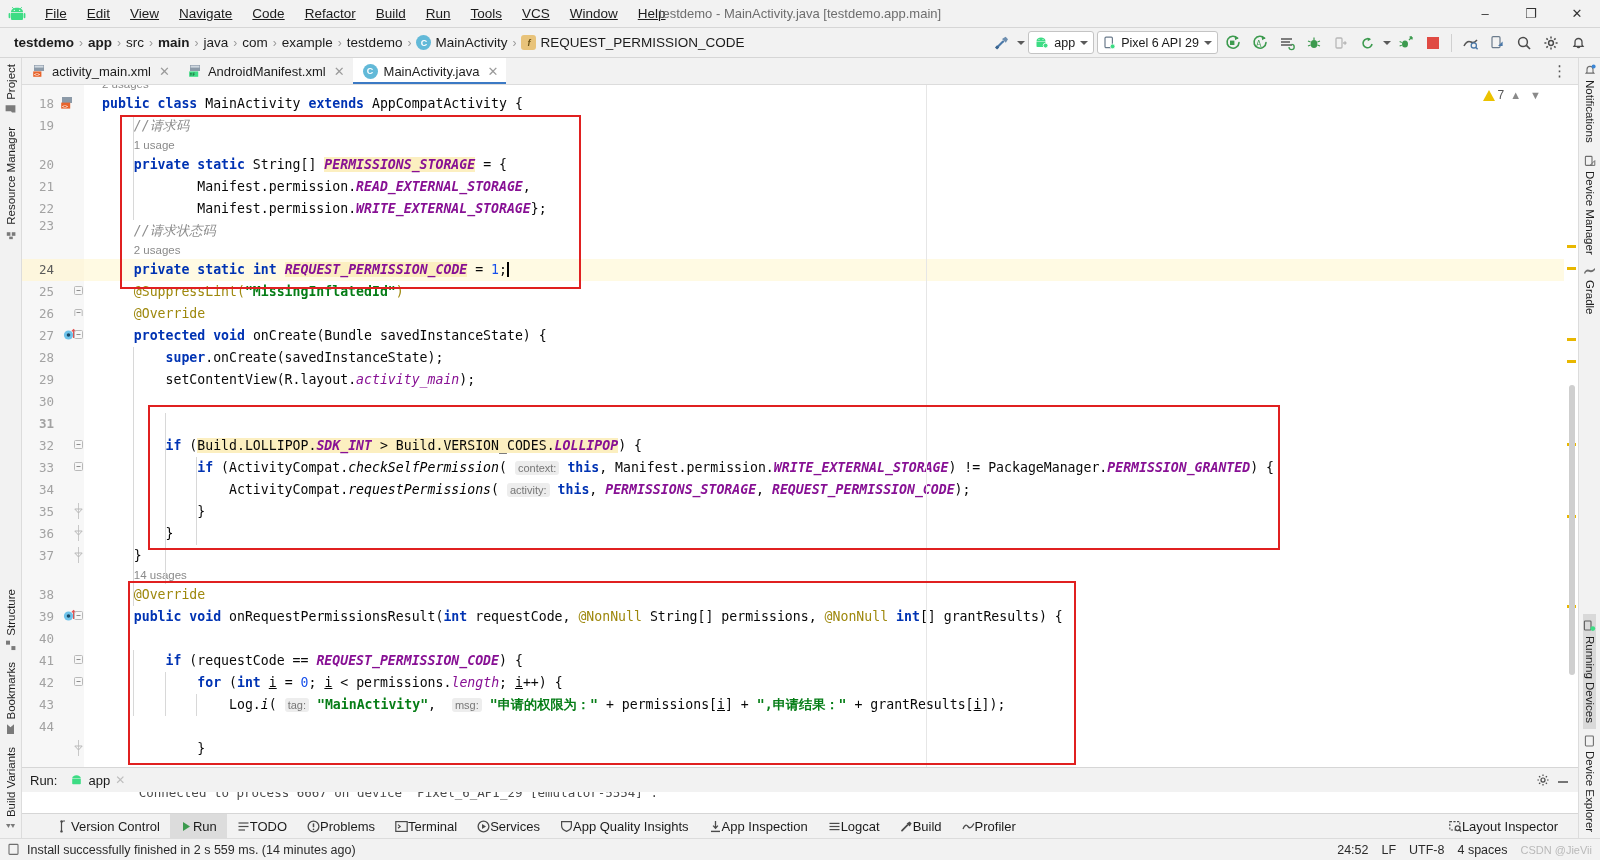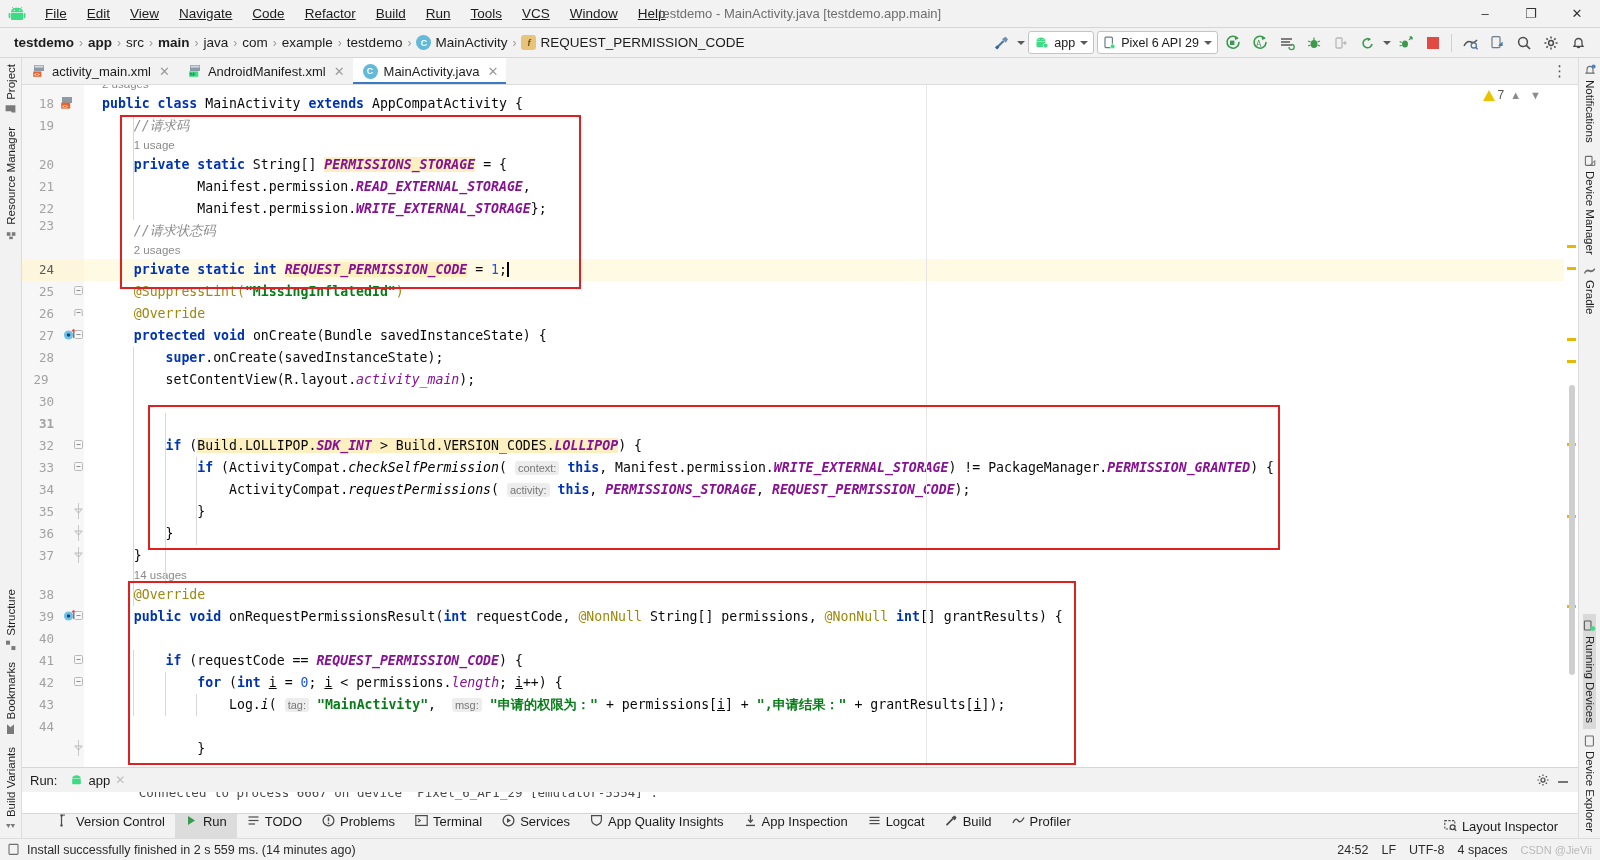--- a/index.html
+++ b/index.html
@@ -123,21 +123,21 @@
   .runtab { display:flex; align-items:center; gap:5px; padding:1px 5px; }
   .runtab .x { color:#bdbdbd; font-size:12px; }
   .runhead-right { margin-left:auto; display:flex; align-items:center; gap:6px; }
   .runbody { flex:1; overflow:hidden; font-family:"DejaVu Sans Mono", monospace;
      font-size:12.5px; color:#4b4b4b; padding-left:64px; position:relative; }
   .runbody .clip { position:absolute; top:-7px; left:64px; white-space:pre; }
 
   
   .btabs { flex:0 0 25px; background:#f2f2f2; border-top:1px solid #d6d6d6;
      display:flex; align-items:stretch; padding-left:26px; }
-  .btab { display:flex; align-items:flex-start; gap:5px; padding:0 10px; font-size:13px;
+  .btab { display:flex; align-items:center; padding:0 10px; font-size:13px;
      color:#1c1c1c; }
   .btab.sel { background:#dcdcdc; }
   .btabs-right { margin-left:auto; display:flex; align-items:center; padding-right:10px; }
 
   
   .status { flex:0 0 22px; background:#f2f2f2; border-top:1px solid #dcdcdc;
      display:flex; align-items:center; padding:0 8px; font-size:12.5px; color:#2a2a2a; gap:6px; }
   .status-right { margin-left:auto; display:flex; align-items:center; gap:13px; color:#2a2a2a; }
   .wm { color:#b9b9b9; font-size:11px; }
 
@@ -480,21 +480,21 @@
                 <path d="M11.6 5 v8 M9.9 6.4 L11.6 4.6 l1.7 1.8" stroke="#e05252" stroke-width="1.3" fill="none"></path>
               </svg>
             </div>
             <div class="gmark" style="top: 240px; left: 51px;">
               <svg width="11" height="20" viewBox="0 0 11 20">
                 <rect x="1.5" y="5.5" width="8" height="8" rx="1" fill="none" stroke="#b9b9b9"></rect>
                 <line x1="3.5" y1="9.5" x2="7.5" y2="9.5" stroke="#8d8d8d"></line>
               </svg>
             </div>
             <div class="ln" style="top: 262px;">28</div>
-            <div class="ln" style="top: 284px; text-align: center;">29</div>
+            <div class="ln" style="top: 284px;">29</div>
             <div class="ln" style="top: 306px;">30</div>
             <div class="ln" style="top: 328px; font-weight: bold;">31</div>
             <div class="ln" style="top: 350px;">32</div>
             <div class="gmark" style="top: 350px; left: 51px;">
               <svg width="11" height="20" viewBox="0 0 11 20">
                 <rect x="1.5" y="5.5" width="8" height="8" rx="1" fill="none" stroke="#b9b9b9"></rect>
                 <line x1="3.5" y1="9.5" x2="7.5" y2="9.5" stroke="#8d8d8d"></line>
               </svg>
             </div>
             <div class="ln" style="top: 372px;">33</div>

